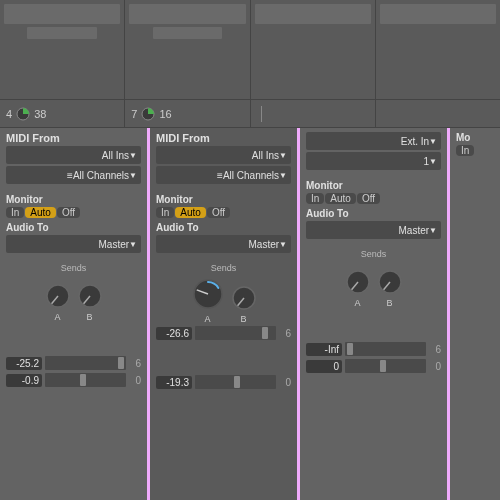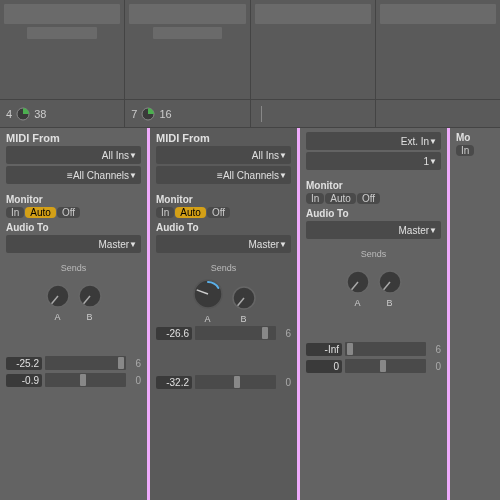--- a/index.html
+++ b/index.html
@@ -464,21 +464,21 @@
       </div>
       <div class="fader-section">
         <div class="fader-row">
           <div class="fader-value">-26.6</div>
           <div class="fader-bar">
             <div class="fader-handle" style="right:8px;"></div>
           </div>
           <span class="fader-end-val">6</span>
         </div>
         <div class="fader-row">
-          <div class="fader-value">-32.2</div>
+          <div class="fader-value">-19.3</div>
           <div class="fader-bar">
             <div class="fader-handle" style="right:45%;"></div>
           </div>
           <span class="fader-end-val">0</span>
         </div>
       </div>
     </div>
 
     <div class="channel-strip">
       <div class="routing-section">

